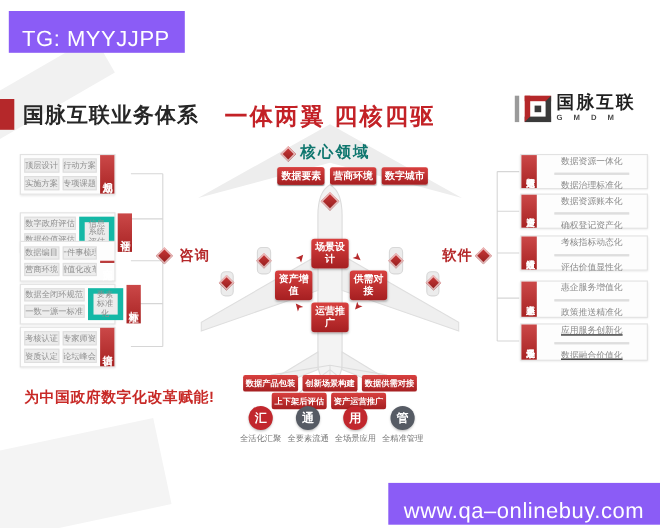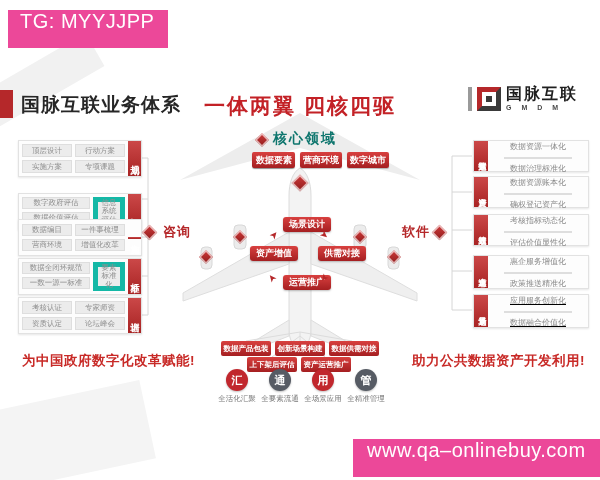--- a/index.html
+++ b/index.html
@@ -2,38 +2,38 @@
 <html><head>
 <meta charset="utf-8">
 <style>
   html,body{margin:0;padding:0;background:#fff;}
   .stage{position:relative;width:600px;height:480px;background:#fff;overflow:hidden;
          font-family:"Liberation Sans","DejaVu Sans",sans-serif;}
   .deco{position:absolute;background:#f1f1f1;z-index:0;}
   svg.bgart{position:absolute;left:0;top:0;z-index:1;}
 
   
-  .badge{position:absolute;background:#ec4899;color:#fff;display:flex;align-items:flex-start;
+  .badge{position:absolute;background:#8b5cf6;color:#fff;display:flex;align-items:flex-end;
          z-index:5;font-size:20px;letter-spacing:0.5px;}
 
   
   .red-block{position:absolute;left:0;top:90px;width:13px;height:28px;background:#b5282a;z-index:2;}
   .main-title{position:absolute;left:21px;top:92px;font-size:19px;font-weight:bold;color:#262626;z-index:2;letter-spacing:1px;}
   .center-title{position:absolute;left:183px;top:92px;width:234px;text-align:center;font-size:21px;
                 font-weight:bold;color:#c32126;z-index:2;letter-spacing:2px;}
   .logo{position:absolute;left:468px;top:86px;display:flex;align-items:center;gap:5px;z-index:2;}
   .logo-bar{width:4px;height:24px;background:#9a9a9a;}
   .logo-mark{width:24px;height:24px;box-sizing:border-box;border:5px solid #3a3a3a;
              border-left-color:#b5282a;border-top-color:#b5282a;background:#fff;position:relative;}
   .logo-mark::after{content:"";position:absolute;left:4px;top:4px;width:6px;height:6px;background:#3a3a3a;}
   .logo-name{font-size:16px;font-weight:bold;color:#1f1f1f;letter-spacing:2px;line-height:1;}
   .logo-sub{font-size:7px;font-weight:bold;color:#4a4a4a;letter-spacing:4px;line-height:1;margin-top:2px;}
 
   
-  .lgroup{position:absolute;left:18px;width:124px;background:#fdfdfd;border:1px solid #e2e2e2;
+  .lgroup{position:absolute;left:18px;width:87px;background:#fdfdfd;border:1px solid #e2e2e2;
           box-shadow:0 1px 2px rgba(0,0,0,.10);display:flex;z-index:2;box-sizing:border-box;}
   .litems{flex:1;display:grid;grid-template-columns:1fr 1fr;gap:3px;padding:3px;}
   .litems2{flex:1;display:flex;gap:3px;padding:3px;}
   .lcol{flex:1;display:flex;flex-direction:column;gap:3px;}
   .lbox{background:#ececec;border:1px solid #dedede;color:#8f8f8f;font-size:7.5px;display:flex;
         align-items:center;justify-content:center;white-space:nowrap;overflow:hidden;}
   .lside{width:22px;background:#ececec;border:5px solid #14b8a6;color:#8f8f8f;font-size:7.5px;
          line-height:1.15;display:flex;align-items:center;justify-content:center;text-align:center;}
   .vtab{background:linear-gradient(180deg,#cb4848 0%,#a82323 100%);color:#fff;font-weight:bold;
         writing-mode:vertical-rl;text-orientation:upright;display:flex;align-items:center;
@@ -53,21 +53,21 @@
   .side-label{position:absolute;font-size:13px;font-weight:bold;color:#b5282a;z-index:3;letter-spacing:1px;}
 
   
   .core-label{position:absolute;left:273px;top:130px;font-size:14px;font-weight:bold;color:#0f766e;
               letter-spacing:2px;z-index:3;}
   .rbtn{position:absolute;height:16px;width:42px;background:linear-gradient(180deg,#d8403f,#a51f21);
         color:#fff;font-size:9px;font-weight:bold;display:flex;align-items:center;justify-content:center;
         border-radius:2px;z-index:3;box-shadow:0 1px 1px rgba(0,0,0,.25);}
   .ops-title{position:absolute;left:252px;top:194px;width:96px;text-align:center;font-size:15px;
              font-weight:bold;color:#c32126;letter-spacing:1px;z-index:3;}
-  .cyc{position:absolute;width:48px;padding:2px 0;background:linear-gradient(180deg,#d8403f,#a51f21);
+  .cyc{position:absolute;width:34px;padding:2px 0;background:linear-gradient(180deg,#d8403f,#a51f21);
        color:#fff;font-size:9px;font-weight:bold;text-align:center;line-height:1.25;border-radius:3px;
        z-index:3;box-shadow:0 1px 2px rgba(0,0,0,.25);}
   .cyc-arrow{position:absolute;color:#b5282a;font-size:10px;z-index:3;line-height:1;}
   .tailbox{position:absolute;height:15px;width:50px;background:linear-gradient(180deg,#d8403f,#a51f21);
            color:#fff;font-size:7.5px;font-weight:bold;display:flex;align-items:center;justify-content:center;
            border-radius:2px;z-index:3;}
   .metric{position:absolute;width:22px;height:22px;border-radius:50%;color:#fff;font-size:11px;
           font-weight:bold;display:flex;align-items:center;justify-content:center;z-index:3;
           box-shadow:0 1px 2px rgba(0,0,0,.25);}
   .metric.red{background:#c1272d;}
@@ -244,15 +244,14 @@
   <div class="metric red" style="left:226px;top:369px;">汇</div>
   <div class="metric dark" style="left:269px;top:369px;">通</div>
   <div class="metric red" style="left:312px;top:369px;">用</div>
   <div class="metric dark" style="left:355px;top:369px;">管</div>
   <div class="metric-label" style="left:212px;top:394px;">全活化汇聚</div>
   <div class="metric-label" style="left:255px;top:394px;">全要素流通</div>
   <div class="metric-label" style="left:298px;top:394px;">全场景应用</div>
   <div class="metric-label" style="left:341px;top:394px;">全精准管理</div>
 
   <div class="slogan" style="left:22px;top:352px;">为中国政府数字化改革赋能!</div>
-  <div class="slogan" style="left:412px;top:352px;">助力公共数据资产开发利用!</div>
 
 </div>
 
 </body></html>

